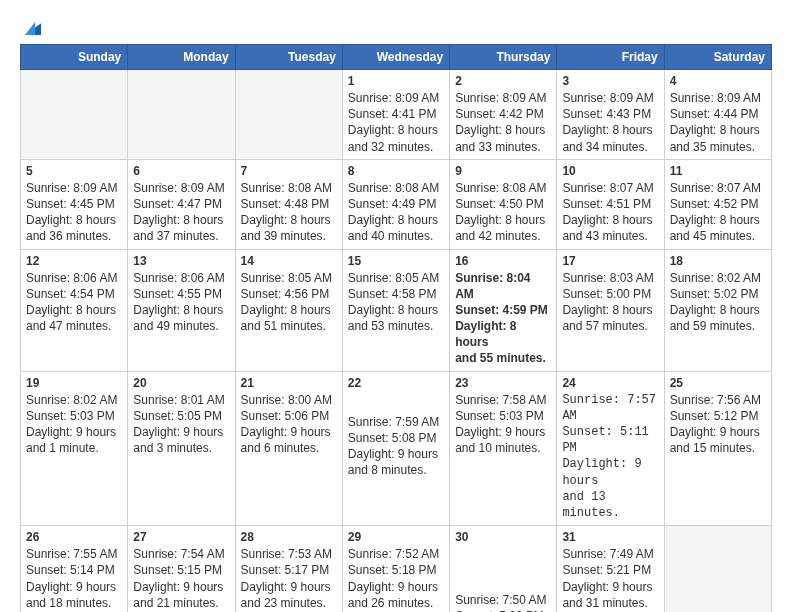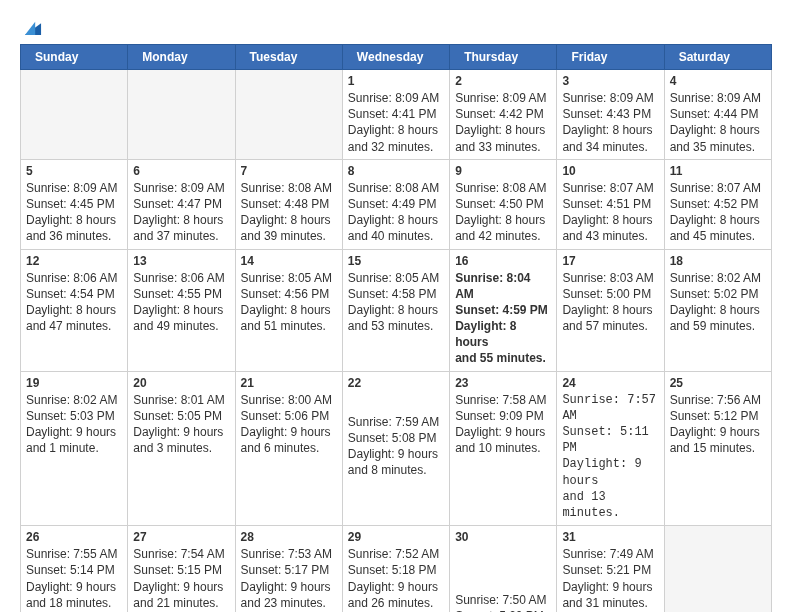--- a/index.html
+++ b/index.html
@@ -61,24 +61,24 @@
       font-weight: bold;
     }
     table {
       width: 100%;
       border-collapse: collapse;
       table-layout: fixed;
     }
     .day-header {
       background: #3a6db5;
       color: #fff;
-      text-align: left;
+      text-align: right;
       font-size: 12px;
       font-weight: bold;
-      padding: 5px 14px;
+      padding: 5px 6px;
       border: 1px solid #2a5a9a;
     }
     td {
       vertical-align: top;
       padding: 4px 5px;
       font-size: 10.5px;
       color: #333;
       border: 1px solid #d0d0d0;
       background: #fff;
       min-height: 80px;
@@ -293,21 +293,21 @@
           <td>
             <span class="date-num">22</span>
             <div class="cell-text" style="white-space: pre-line; margin-top: 24px;">Sunrise: 7:59 AM
 Sunset: 5:08 PM
 Daylight: 9 hours
 and 8 minutes.</div>
           </td>
           <td>
             <span class="date-num">23</span>
             <div class="cell-text" style="white-space: pre-line;">Sunrise: 7:58 AM
-Sunset: 9:09 PM
+Sunset: 5:03 PM
 Daylight: 9 hours
 and 10 minutes.</div>
           </td>
           <td>
             <span class="date-num">24</span>
             <div class="cell-text" style="white-space: pre-line; font-family: Liberation Mono, monospace;">Sunrise: 7:57 AM
 Sunset: 5:11 PM
 Daylight: 9 hours
 and 13 minutes.</div>
           </td>

